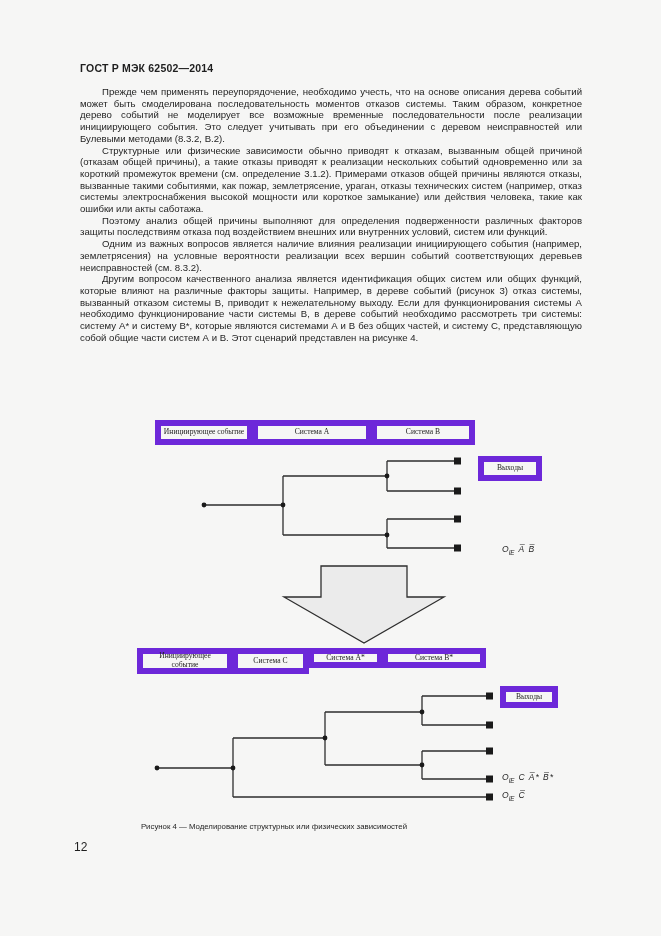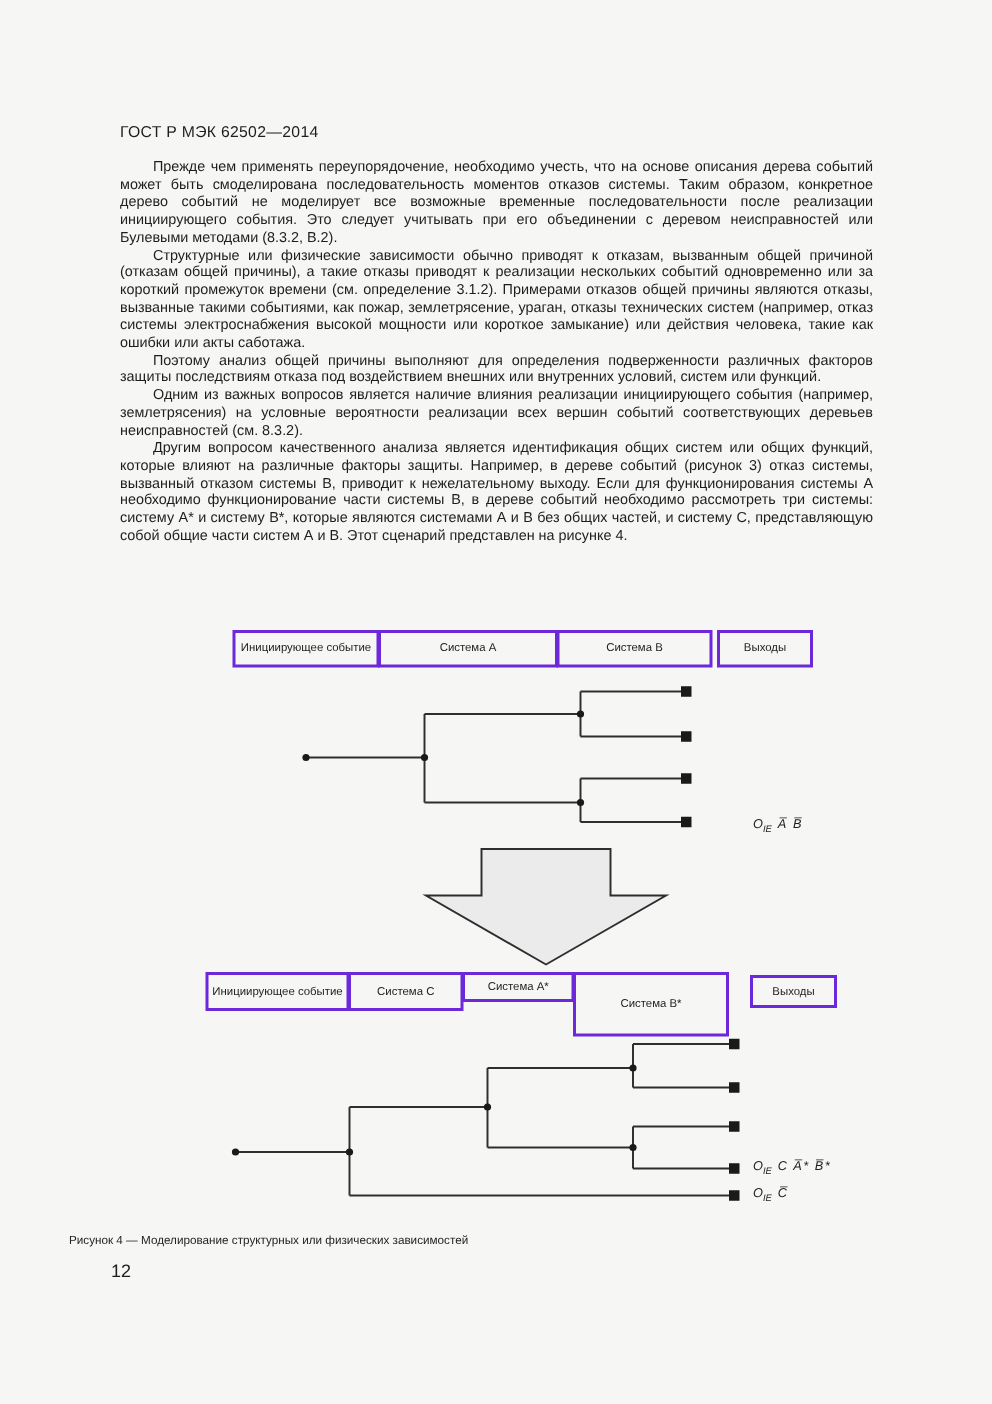--- a/index.html
+++ b/index.html
@@ -6,55 +6,55 @@
   body{
     width:661px;height:936px;
     background:#f6f6f5;
     font-family:"Liberation Sans",sans-serif;
     color:#1e1e1e;
     -webkit-font-smoothing:antialiased;
   }
   .page{position:relative;width:661px;height:936px;overflow:hidden;}
 
   .doc-header{
-    margin:82px 80px 0 80px;
-    font-size:10.5px;font-weight:normal;letter-spacing:.2px;
+    margin:62px 80px 0 80px;
+    font-size:10.5px;font-weight:bold;letter-spacing:.2px;
   }
   .textblock{margin:12px 79px 0 80px;}
   .para{
     margin:0;font-size:9.6px;line-height:11.7px;
     text-align:justify;text-indent:22px;
   }
   .sec-heading{
     margin:1px 0 1px 0;padding-left:22px;
     font-size:9.6px;line-height:11.7px;font-weight:bold;
   }
 
   .figure{position:absolute;left:0;top:415px;width:661px;height:460px;}
   .figure svg{position:absolute;left:0;top:0;}
 
   .hdr-row{position:absolute;display:flex;}
   .box{
-    box-sizing:border-box;border:2px solid #6d28d9;
+    box-sizing:border-box;border:6px solid #6d28d9;
     display:flex;align-items:center;justify-content:center;
     text-align:center;font-size:7.6px;line-height:1.18;
-    padding:0 2px;background:transparent;
+    padding:0 2px;background:transparent;font-family:Liberation Serif, serif;
   }
   .box + .box{margin-left:-1px;}
-  .box.single{position:absolute;}
+  .box.single{position:absolute;margin-top:36px;}
 
   .mlabel{
     position:absolute;font-size:8.5px;font-style:italic;white-space:nowrap;
   }
   .mlabel sub{font-size:6.3px;font-style:italic;}
   .mlabel .mt{margin-left:4px;letter-spacing:1px;}
 
   .fig-caption{
     position:absolute;left:0;top:822px;width:548px;
-    font-size:7.8px;color:#242424;padding-left:46px;
+    text-align:center;font-size:7.8px;color:#242424;
   }
   .page-number{
     position:absolute;left:74px;top:840px;font-size:12px;
   }
 </style>
 </head>
 <body>
 
 <div class="page">
 
@@ -114,21 +114,21 @@
       <div class="box" style="width:104px;height:25px;">Система В</div>
     </div>
     <div class="box single" style="left:478px;top:5px;width:64px;height:25px;">Выходы</div>
 
     <span class="mlabel" style="left:502px;top:129px;"><i>O</i><sub>IE</sub><span class="mt">A̅ B̅</span></span>
 
     <div class="hdr-row" style="left:137px;top:233px;">
       <div class="box" style="width:96px;height:26px;">Инициирующее событие</div>
       <div class="box" style="width:77px;height:26px;">Система С</div>
       <div class="box" style="width:75px;height:20px;">Система А*</div>
-      <div class="box" style="width:104px;height:43px;">Система В*</div>
+      <div class="box" style="width:104px;height:20px;">Система В*</div>
     </div>
     <div class="box single" style="left:500px;top:235px;width:58px;height:22px;">Выходы</div>
 
     <span class="mlabel" style="left:502px;top:357px;"><i>O</i><sub>IE</sub><span class="mt">C A̅* B̅*</span></span>
     <span class="mlabel" style="left:502px;top:375px;"><i>O</i><sub>IE</sub><span class="mt">C̅</span></span>
 
   </div>
 
   <div class="fig-caption">Рисунок 4 — Моделирование структурных или физических зависимостей</div>
   <div class="page-number">12</div>

